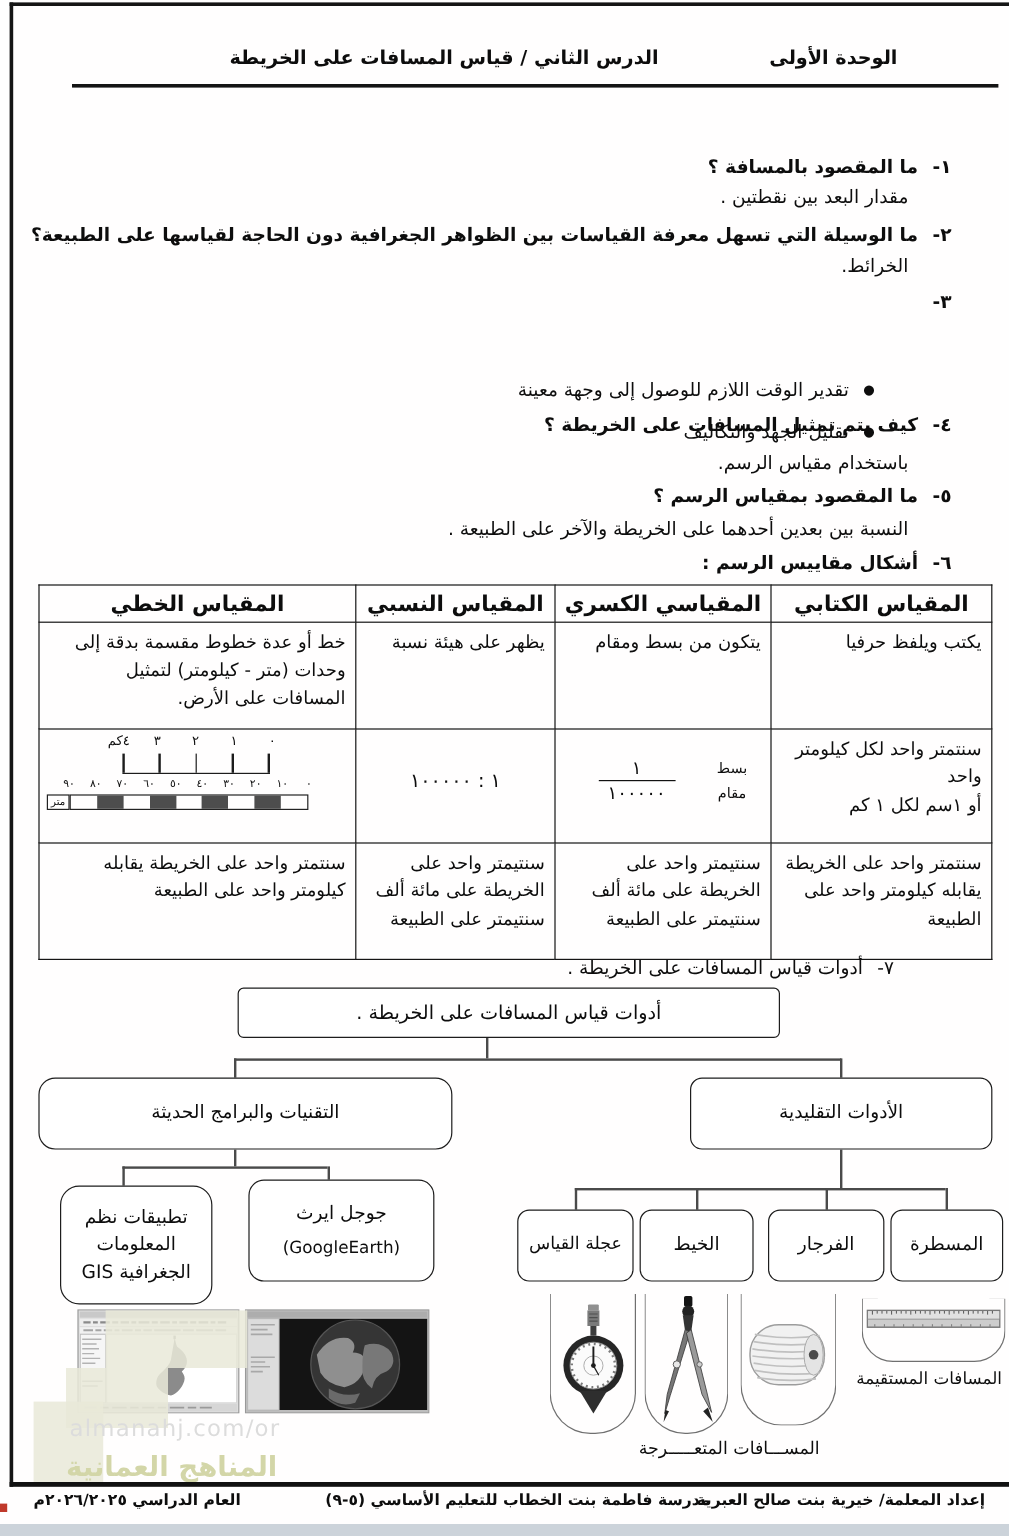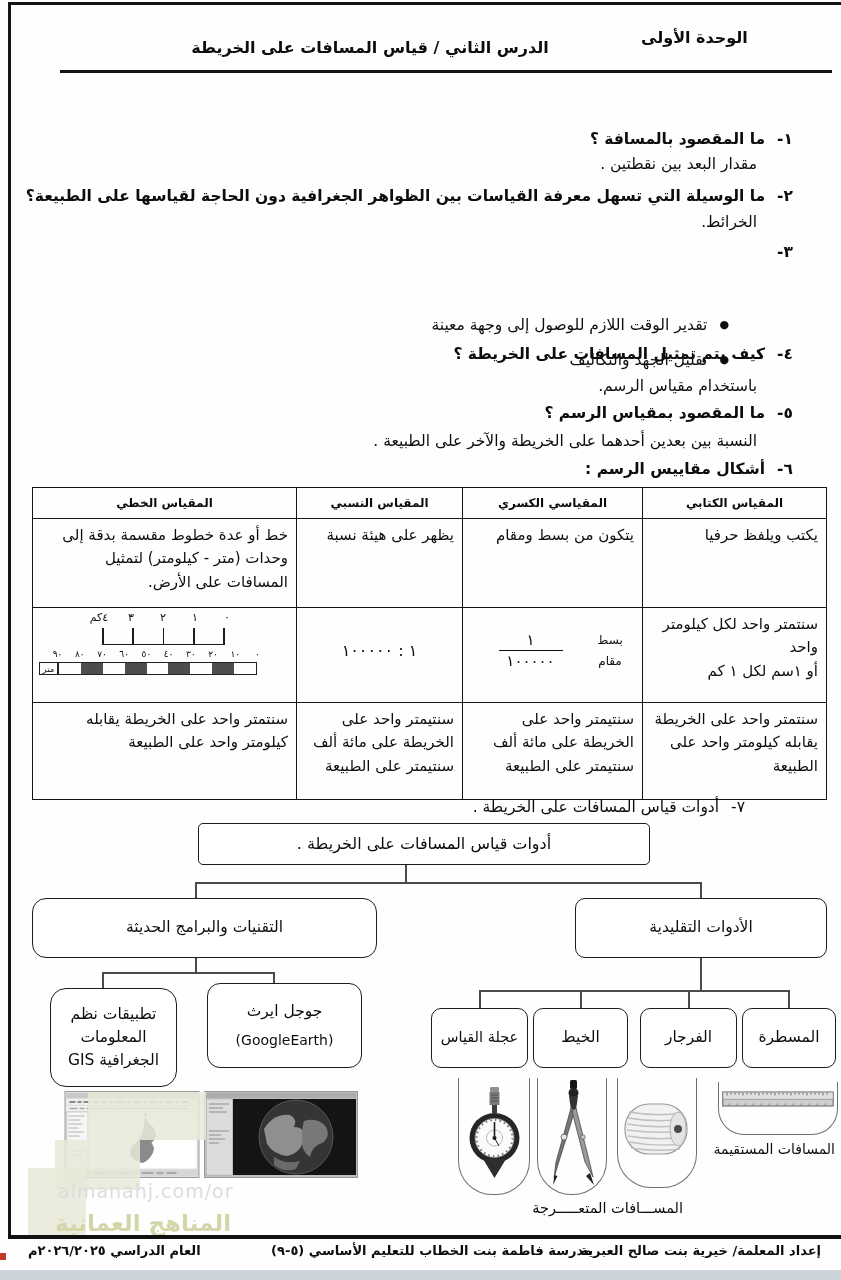--- a/index.html
+++ b/index.html
@@ -6,35 +6,35 @@
   .page{position:relative;width:841px;height:1280px;background:#fffefe;overflow:hidden;
         font-family:"DejaVu Sans",sans-serif;color:#0d0d0d;direction:rtl;}
   
   .frame-top{position:absolute;left:8px;top:2px;width:833px;height:3px;background:#151515;}
   .frame-left{position:absolute;left:8px;top:2px;width:3px;height:1237px;background:#151515;}
   .frame-bottom{position:absolute;left:8px;top:1235px;width:833px;height:4px;background:#111;}
   .bottom-strip{position:absolute;left:0;top:1270px;width:841px;height:10px;background:#ccd3da;}
   .red-artifact{position:absolute;left:0;top:1253px;width:6px;height:7px;background:#c0392b;}
 
   
-  .hdr-unit{position:absolute;right:20px;top:28px;width:180px;text-align:left;font-weight:bold;font-size:16px;}
+  .hdr-unit{position:absolute;right:20px;top:38px;width:180px;text-align:left;font-weight:bold;font-size:16px;}
   .hdr-lesson{position:absolute;left:170px;top:38px;width:400px;text-align:center;font-weight:bold;font-size:16px;direction:rtl;}
   .hdr-line{position:absolute;left:60px;top:70px;width:772px;height:2.6px;background:#141414;}
 
   
   .q-row,.a-row,.b-row{position:absolute;left:20px;direction:rtl;text-align:right;white-space:nowrap;line-height:24px;}
   .q-row{right:48px;font-weight:bold;font-size:15.5px;display:flex;gap:12px;}
   .a-row{right:84px;font-size:15.5px;}
   .b-row{right:112px;font-size:15.5px;margin-top:36px;}
   .b-row::before{content:"●";font-size:11px;margin-left:12px;vertical-align:2px;}
 
   
   table.scale-table{position:absolute;right:14px;top:487px;width:794px;border-collapse:collapse;table-layout:fixed;direction:rtl;}
   .scale-table th,.scale-table td{border:1.4px solid #151515;padding:0;}
-  .scale-table th{font-size:12px;font-weight:bold;height:30px;}
+  .scale-table th{font-size:18px;font-weight:bold;height:30px;}
   .scale-table td.txt{vertical-align:top;text-align:right;font-size:15px;line-height:1.55;padding:5px 8px;}
   .row-defs td{height:78px;}
   .row-ex td{height:84px;vertical-align:top;}
   .row-mean td{height:86px;}
 
   
   .fraction{display:flex;flex-direction:column;justify-content:center;height:84px;padding:4px 10px;box-sizing:border-box;font-size:15px;gap:1px;}
   .frac-row{display:flex;align-items:center;}
   .frac-lbl{width:44px;text-align:center;font-size:12px;}
   .frac-val{flex:1;text-align:center;}

